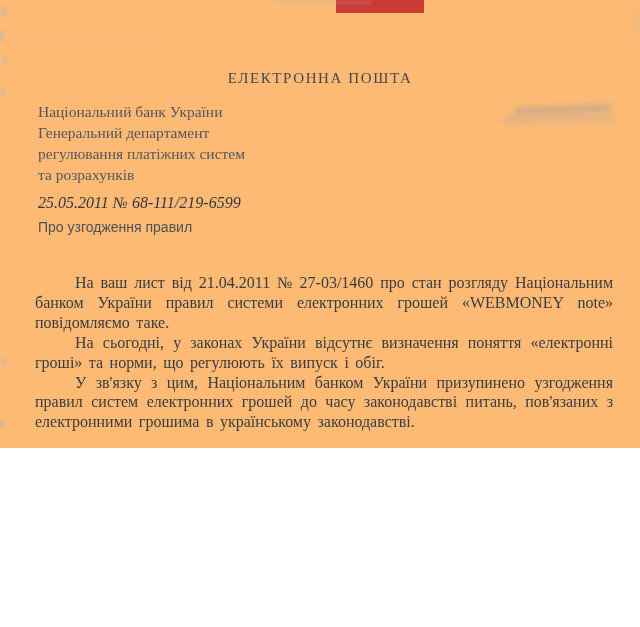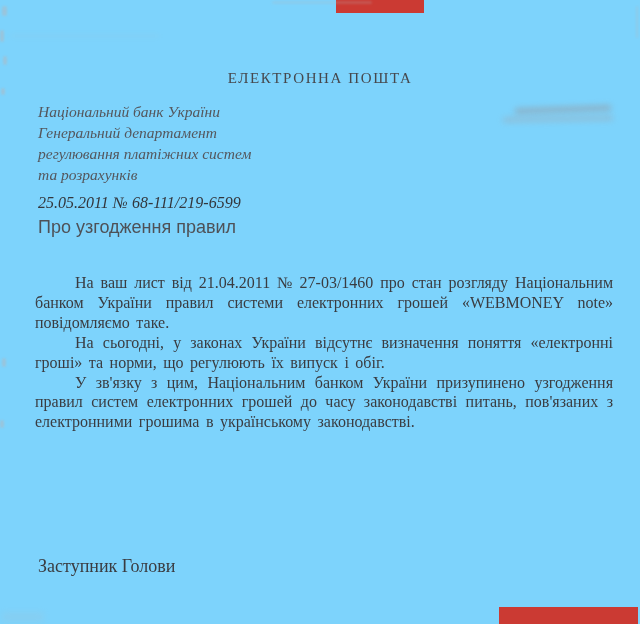--- a/index.html
+++ b/index.html
@@ -1,20 +1,20 @@
 <!DOCTYPE html>
 <html><head>
 <meta charset="utf-8">
 <style>
   html, body { margin: 0; padding: 0; background: #ffffff; }
   .page {
     position: relative;
     width: 640px;
-    height: 624px;
-    background: #7dd3fc;
+    height: 448px;
+    background: #fdba74;
     overflow: hidden;
     font-family: "Liberation Serif", serif;
     color: #3c3e43;
   }
 
   .doc-title {
     position: absolute;
     top: 70px; left: 0; right: 0;
     text-align: center;
     font-size: 15px;
@@ -22,21 +22,21 @@
     color: #46484d;
   }
 
   .sender-block {
     position: absolute;
     top: 101px; left: 38px;
     font-size: 15.5px;
     line-height: 21px;
     color: #54575d;
   }
-  .sender-block span { display: block; font-style: italic; }
+  .sender-block span { display: block; }
 
   .blur-redaction {
     position: absolute;
     top: 100px; left: 503px;
     width: 112px; height: 28px;
   }
   .blur-bar-1 {
     position: absolute; top: 7px; left: 12px;
     width: 96px; height: 5px;
     background: #97979e;
@@ -50,21 +50,21 @@
     background: #a3a3aa;
     filter: blur(3px);
     transform: rotate(-1deg);
     opacity: .55;
   }
 
   .ref-block { position: absolute; top: 194px; left: 38px; }
   .ref-number { font-size: 16px; color: #33363c; font-style: italic; }
   .ref-subject {
     font-family: "Liberation Sans", sans-serif;
-    font-size: 18px;
+    font-size: 14px;
     line-height: 20px;
     color: #4e5157;
     margin-top: 5px;
   }
   .ref-subject span { display: block; }
 
   .body-text {
     position: absolute;
     top: 273px; left: 35px;
     width: 578px;

